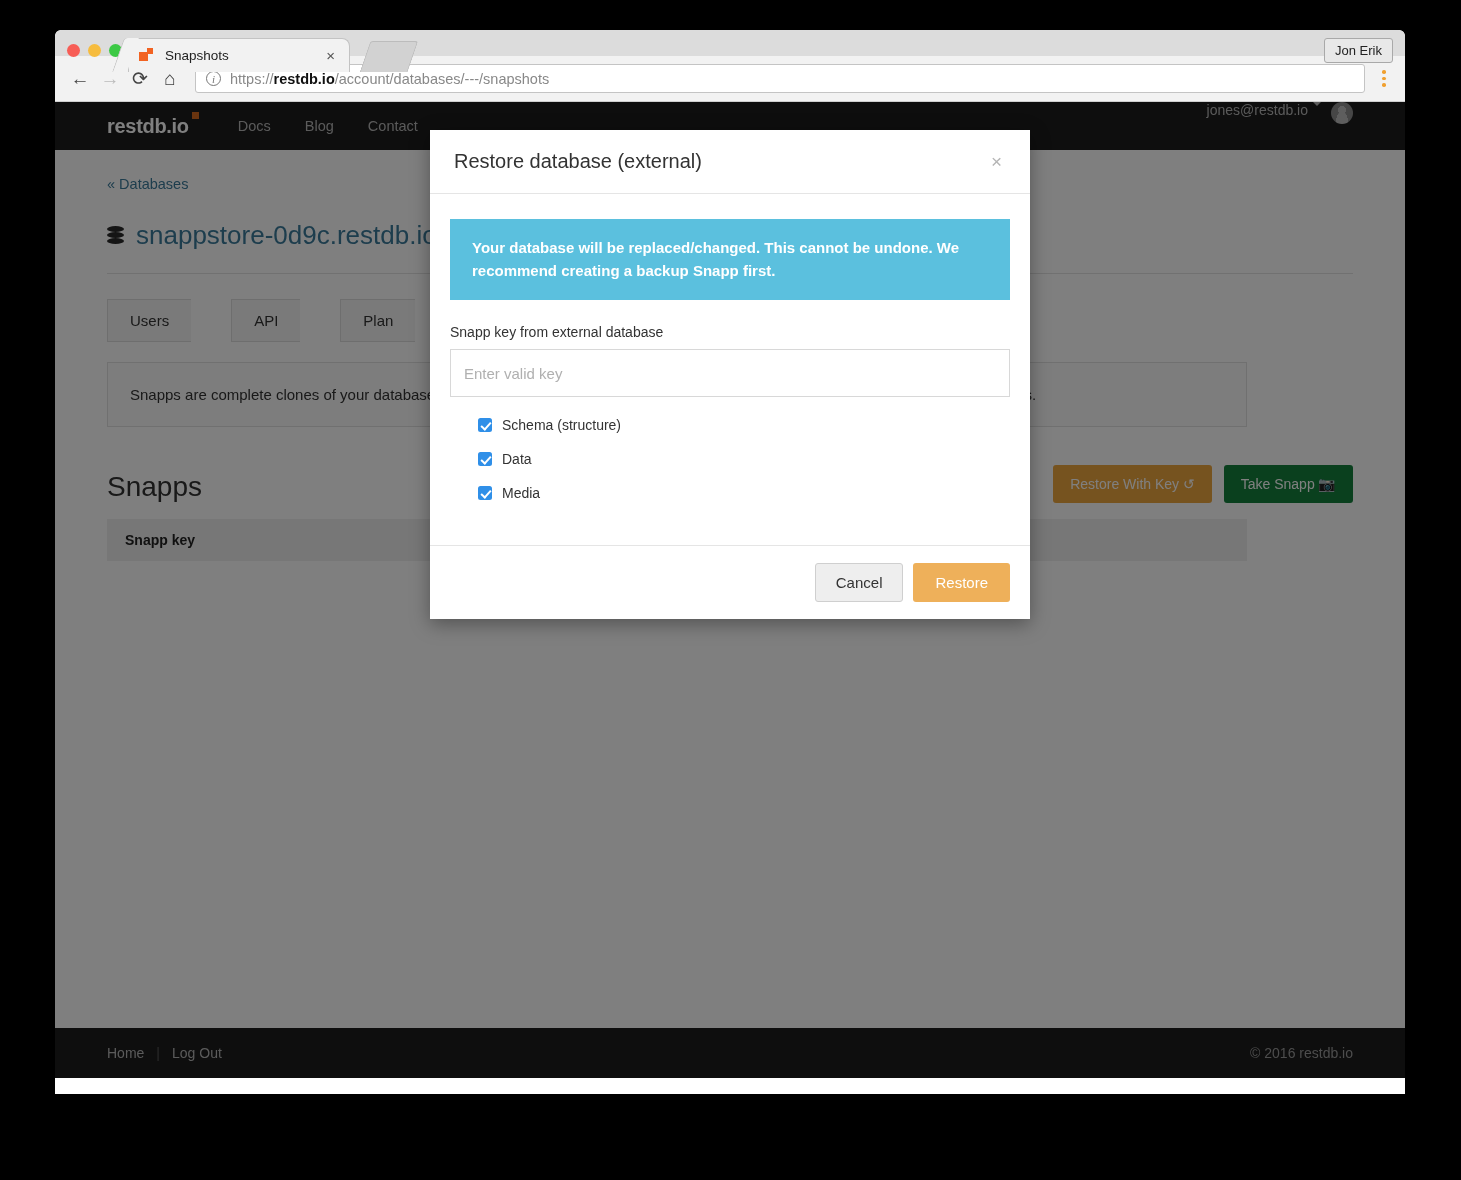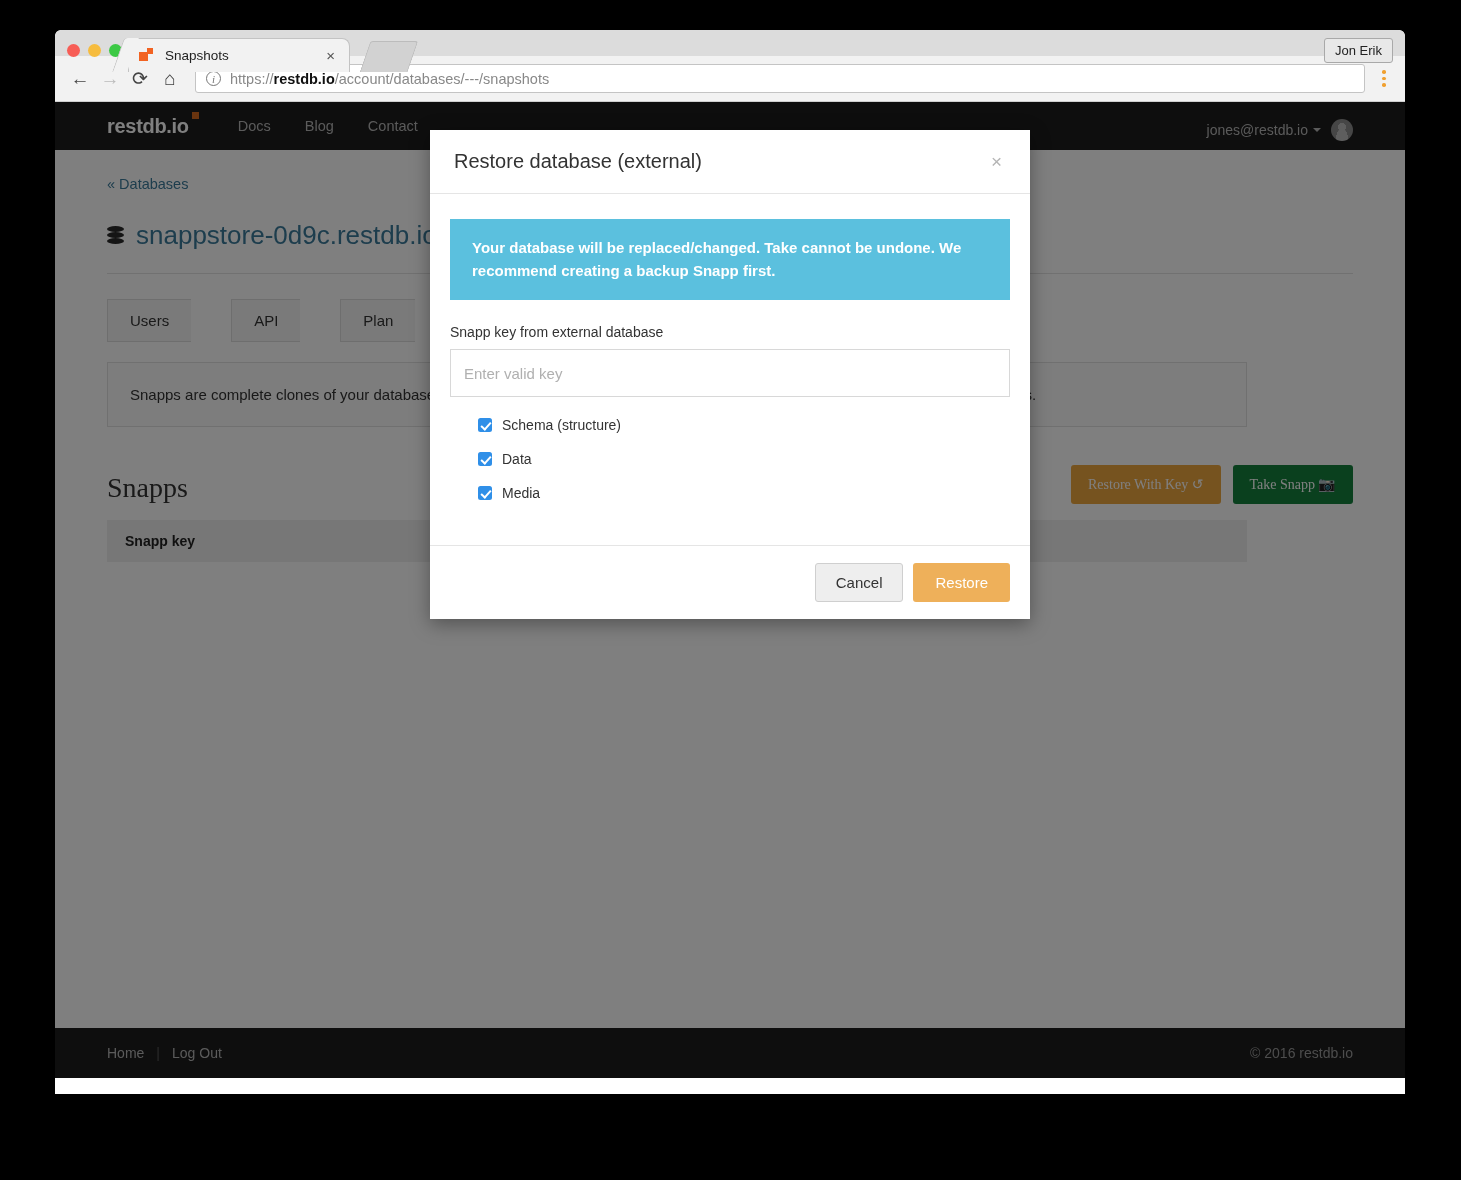--- a/index.html
+++ b/index.html
@@ -173,21 +173,21 @@
     position: absolute;
     right: -10px; top: -3px;
     width: 7px; height: 7px; background: #d2691e;
   }
   .navlink {
     color: #b6b6b6; font-size: 14.5px;
     margin: 0 17px;
   }
   .nav-right {
     position: absolute; right: 52px; top: 0;
-    height: 56px; display: flex; align-items: center;
+    height: 56px; display: flex; 
   }
   .nav-user { color: #b6b6b6; font-size: 14px; }
   .caret {
     display: inline-block;
     border-left: 4px solid transparent;
     border-right: 4px solid transparent;
     border-top: 4px solid #b6b6b6;
     margin-left: 5px; vertical-align: middle;
   }
   .avatar {
@@ -242,21 +242,20 @@
     padding: 20px 22px;
     font-size: 15px; color: #333;
     line-height: 1.55;
     max-width: 1140px;
   }
 
   .sect-head {
     margin-top: 38px;
     display: flex; align-items: flex-end;
     justify-content: space-between;
-    font-family: Liberation Serif, serif;
   }
   .sect-title { font-size: 28px; color: #333; font-weight: 400; }
   .sect-actions { display: flex; gap: 12px; }
   .btn-restorekey {
     background: #eda63f; color: #fff;
     font-size: 14px; padding: 11px 17px;
     border-radius: 3px;
   }
   .btn-takesnapp {
     background: #15803d; color: #fff;
@@ -485,21 +484,21 @@
       </div>
 
       <div class="overlay"></div>
 
       <div class="modal">
         <div class="modal-head">
           <div class="modal-title">Restore database (external)</div>
           <div class="modal-x">×</div>
         </div>
         <div class="modal-body">
-          <div class="alert">Your database will be replaced/changed. Take cannot be undone. We recommend creating a backup Snapp first.</div>
+          <div class="alert">Your database will be replaced/changed. This cannot be undone. We recommend creating a backup Snapp first.</div>
           <div class="form-label">Snapp key from external database</div>
           <input class="key-input" type="text" placeholder="Enter valid key" style="">
           <div class="checks">
             <div class="check-row">
               <span class="cbox"></span>
               <span>Schema (structure)</span>
             </div>
             <div class="check-row">
               <span class="cbox"></span>
               <span>Data</span>

